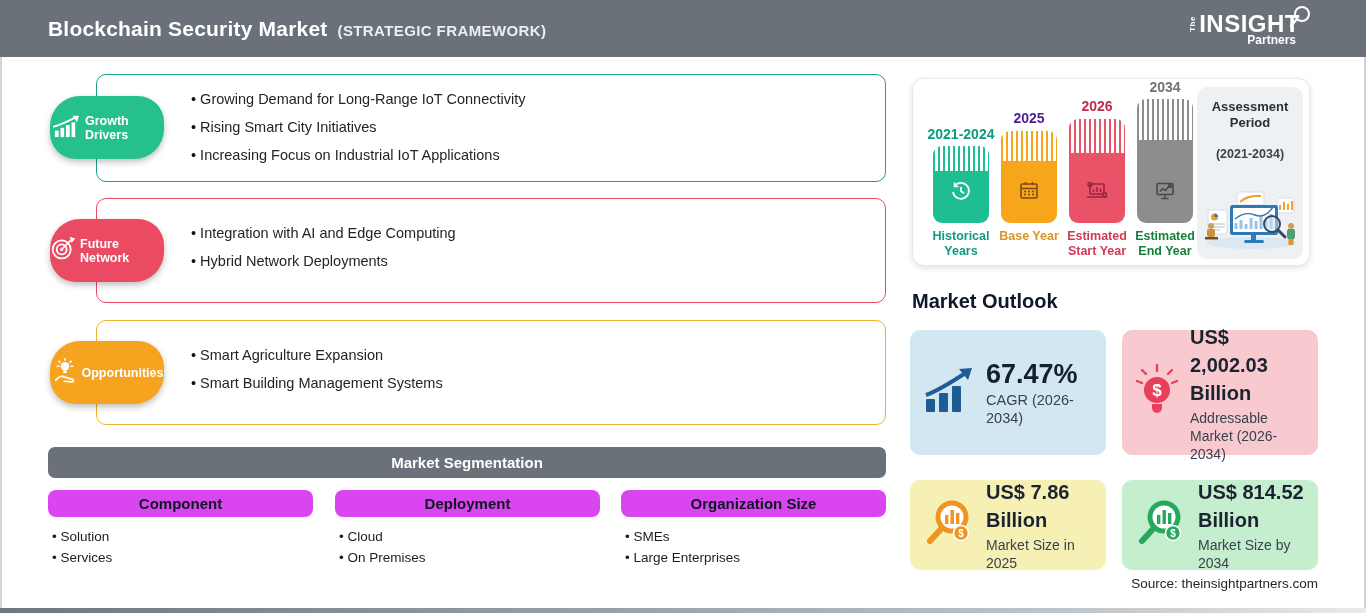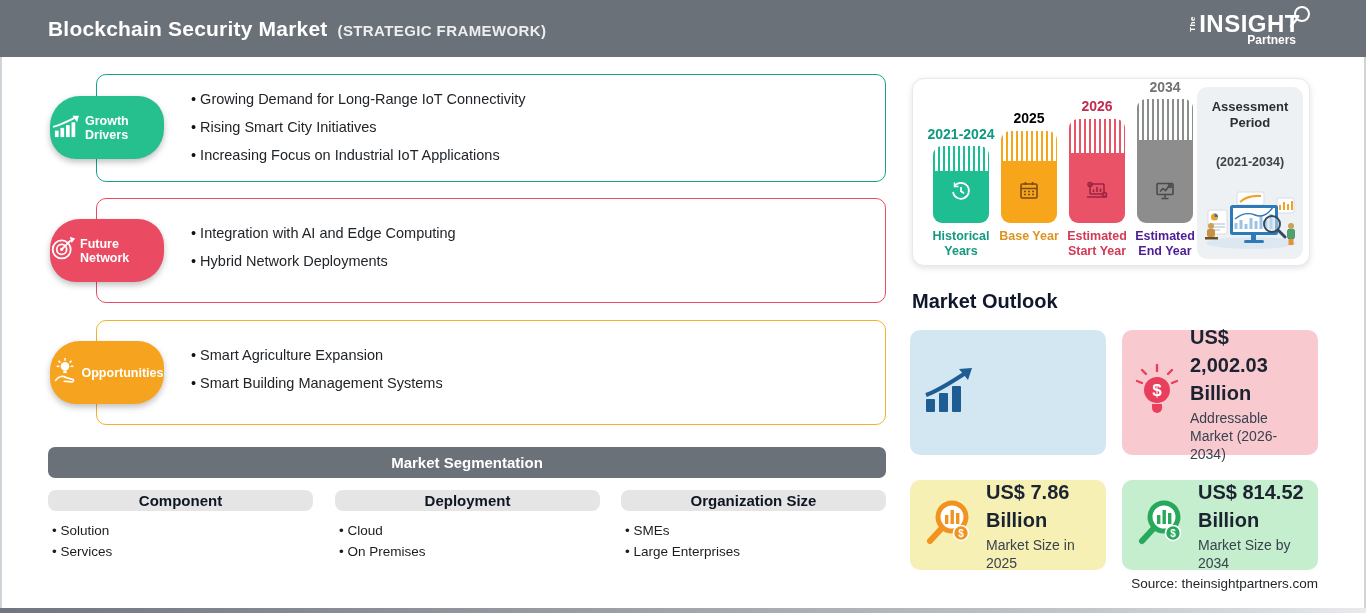--- a/index.html
+++ b/index.html
@@ -43,21 +43,21 @@
   .badge.g { top:96px;  background:#25c08e; }
   .badge.r { top:219px; background:#ea4b62; }
   .badge.o { top:341px; background:#f6a41f; }
 
   
   .segbar { position:absolute; left:48px; top:447px; width:838px; height:31px; background:#6b7178;
             border-radius:7px; display:flex; align-items:center; justify-content:center;
             color:#fff; font-size:15px; font-weight:bold; }
   .segcol { position:absolute; top:490px; width:265px; }
   .segcol.c1 { left:48px; } .segcol.c2 { left:335px; } .segcol.c3 { left:621px; }
-  .segcol .colhead { height:21px; background:#e5e5e5; border-radius:8px; display:flex; align-items:center;
+  .segcol .colhead { height:27px; background:#d946ef; border-radius:8px; display:flex; align-items:center;
                      justify-content:center; font-size:15px; font-weight:bold; color:#0e1621; }
   .segcol ul { list-style:none; margin-top:9px; padding-left:4px; }
   .segcol li { font-size:13.5px; color:#1a1d21; line-height:21px; }
   .segcol li::before { content:"•  "; }
 
   
   .tcard { position:absolute; left:912px; top:78px; width:398px; height:188px; background:#fff;
            border:1px solid #e7e9ec; border-radius:12px; box-shadow:0 2px 6px rgba(0,0,0,.12); }
   .tbar { position:absolute; width:56px; border-radius:9px; overflow:hidden; }
   .tbar .stripes { width:100%; height:33%; }
@@ -68,33 +68,33 @@
   .tbar.t3 { left:156px; top:40px; height:104px; }
   .tbar.t4 { left:224px; top:20px; height:124px; }
   .t1 .stripes { background:repeating-linear-gradient(90deg,#1fbd92 0 2px,#fdfefe 2px 5px); }
   .t2 .stripes { background:repeating-linear-gradient(90deg,#f7a61b 0 2px,#fdfefe 2px 5px); }
   .t3 .stripes { background:repeating-linear-gradient(90deg,#ea5268 0 2px,#fdfefe 2px 5px); }
   .t4 .stripes { background:repeating-linear-gradient(90deg,#8d8d8d 0 2px,#fdfefe 2px 5px); }
   .t1 .solid { background:#1fbd92; } .t2 .solid { background:#f7a61b; }
   .t3 .solid { background:#ea5268; } .t4 .solid { background:#8d8d8d; }
   .tyear { position:absolute; width:110px; text-align:center; font-size:14px; font-weight:bold; }
   .tyear.y1 { left:-7px;  top:47px; color:#0c9b7e; }
-  .tyear.y2 { left:61px;  top:31px; color:#000000; }
+  .tyear.y2 { left:61px;  top:31px; color:#4c1d95; }
   .tyear.y3 { left:129px; top:19px; color:#c22b4e; }
   .tyear.y4 { left:197px; top:0px;  color:#737373; }
   .tlabel { position:absolute; top:150px; width:70px; text-align:center; font-size:12.5px;
             font-weight:bold; line-height:15px; }
   .tlabel.l1 { left:13px;  color:#139a7f; }
   .tlabel.l2 { left:81px;  color:#dd9422;text-align:center; }
   .tlabel.l3 { left:149px; color:#d33a55; }
-  .tlabel.l4 { left:217px; color:#4c1d95; }
+  .tlabel.l4 { left:217px; color:#15803d; }
   .assess { position:absolute; left:284px; top:8px; width:106px; height:172px; background:#eef1f4;
             border-radius:10px; text-align:center; padding-top:12px; }
   .assess .atitle { font-size:13px; font-weight:bold; color:#2b2f33; line-height:16px;text-align:center; }
-  .assess .arange { font-size:12.5px; font-weight:bold; color:#3c4247; margin-top:24px; }
+  .assess .arange { font-size:12.5px; font-weight:bold; color:#3c4247; margin-top:16px; }
   .assess .illus { position:absolute; left:4px; bottom:5px; }
 
   
   .outlook-title { position:absolute; left:912px; top:290px; font-size:20px; font-weight:bold; color:#0f172a; }
   .ocard { position:absolute; border-radius:10px; display:flex; align-items:center; padding:0 12px; gap:10px; }
   .ocard.blue   { left:910px;  top:330px; width:196px; height:125px; background:#d3e7f3; }
   .ocard.pink   { left:1122px; top:330px; width:196px; height:125px; background:#f8cad0; }
   .ocard.yellow { left:910px;  top:480px; width:196px; height:90px;  background:#f6f0b5; }
   .ocard.green  { left:1122px; top:480px; width:196px; height:90px;  background:#c4eecd; }
   .ocard .otext { flex:1; }
@@ -327,20 +327,24 @@
   <div class="ocard blue">
     <span>
       <svg width="54" height="48" viewBox="0 0 54 48">
         <rect x="4" y="32" width="9" height="13" rx="1" fill="#1d5d94"></rect>
         <rect x="17" y="26" width="9" height="19" rx="1" fill="#1d5d94"></rect>
         <rect x="30" y="19" width="9" height="26" rx="1" fill="#1d5d94"></rect>
         <path d="M4 28 C 16 24 28 16 42 7" stroke="#1d5d94" stroke-width="4" fill="none"></path>
         <path d="M37 2 l13 -1 -4 12 z" fill="#1d5d94"></path>
       </svg>
     </span>
+    <div class="otext">
+      <div class="oval">67.47%</div>
+      <div class="odesc">CAGR (2026-2034)</div>
+    </div>
   </div>
 
   <div class="ocard pink">
     <span>
       <svg width="46" height="56" viewBox="0 0 46 56">
         <g stroke="#e8405c" stroke-width="2.4" stroke-linecap="round">
           <line x1="23" y1="8" x2="23" y2="2"></line>
             <line x1="12" y1="11" x2="8" y2="7"></line>
             <line x1="34" y1="11" x2="38" y2="7"></line>
           <line x1="8" y1="20" x2="3" y2="18"></line>

